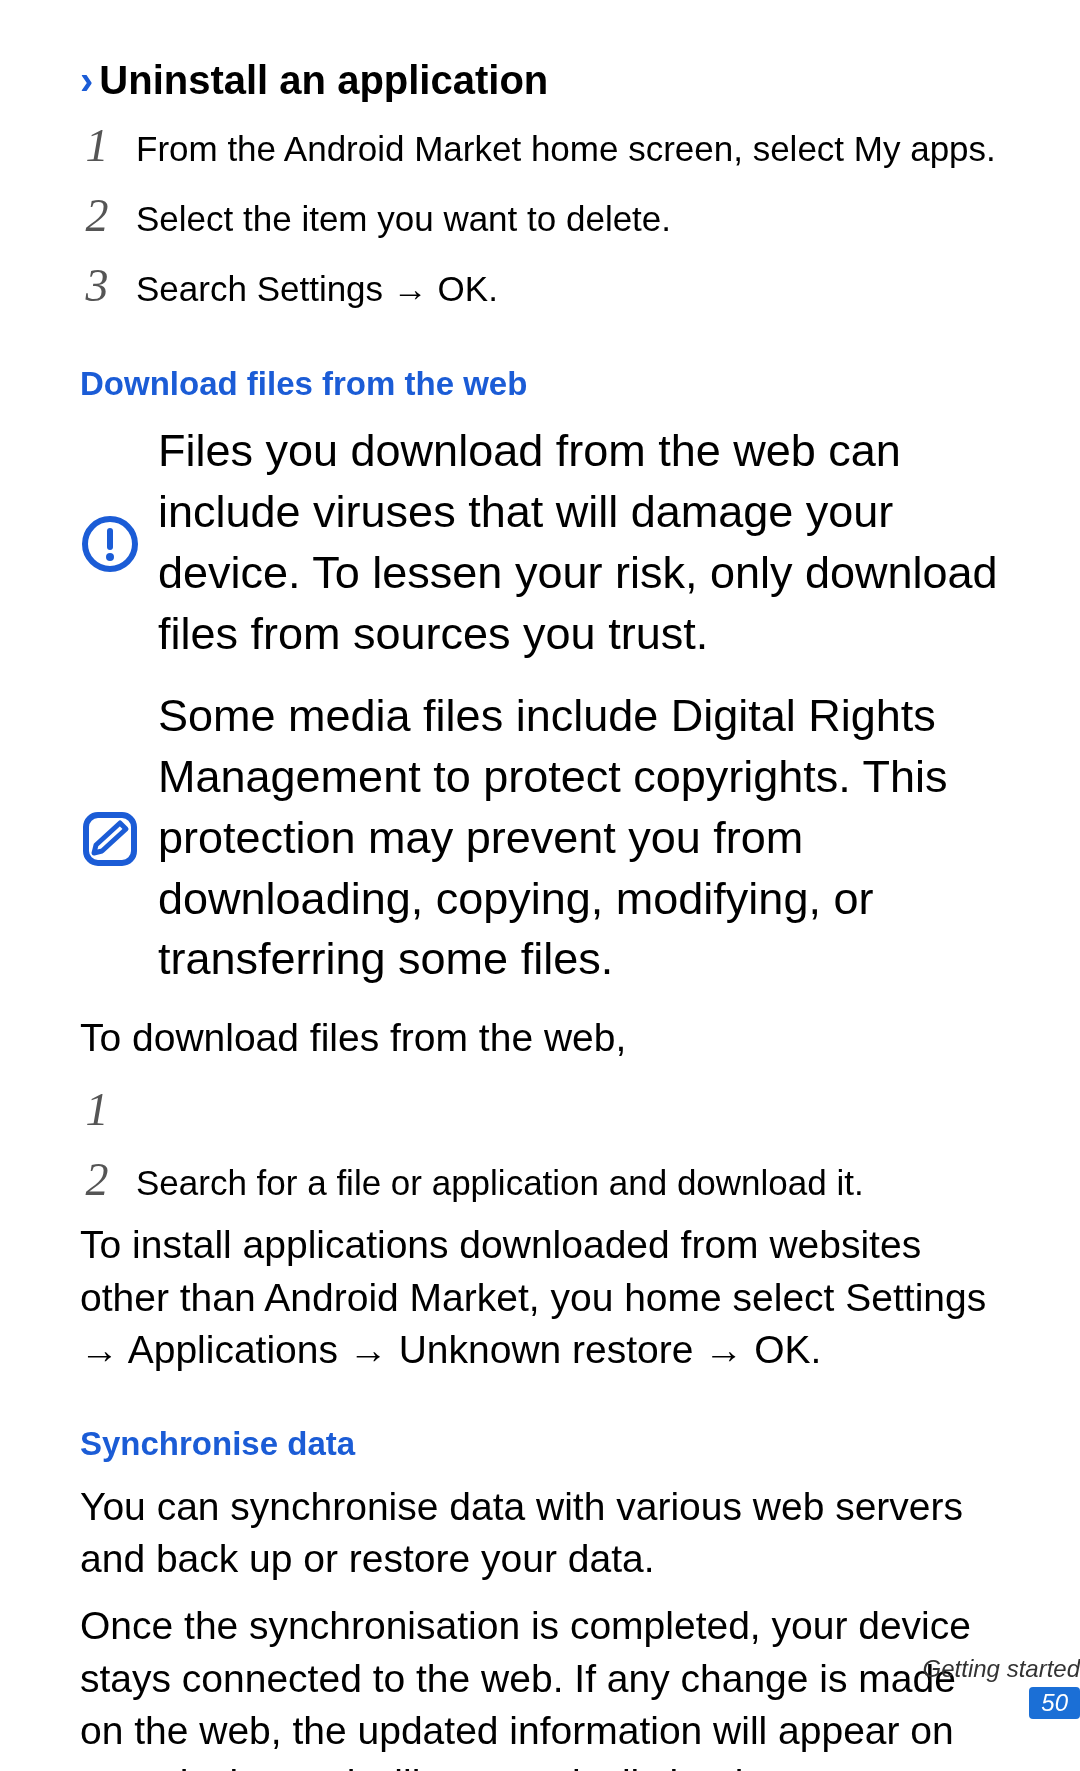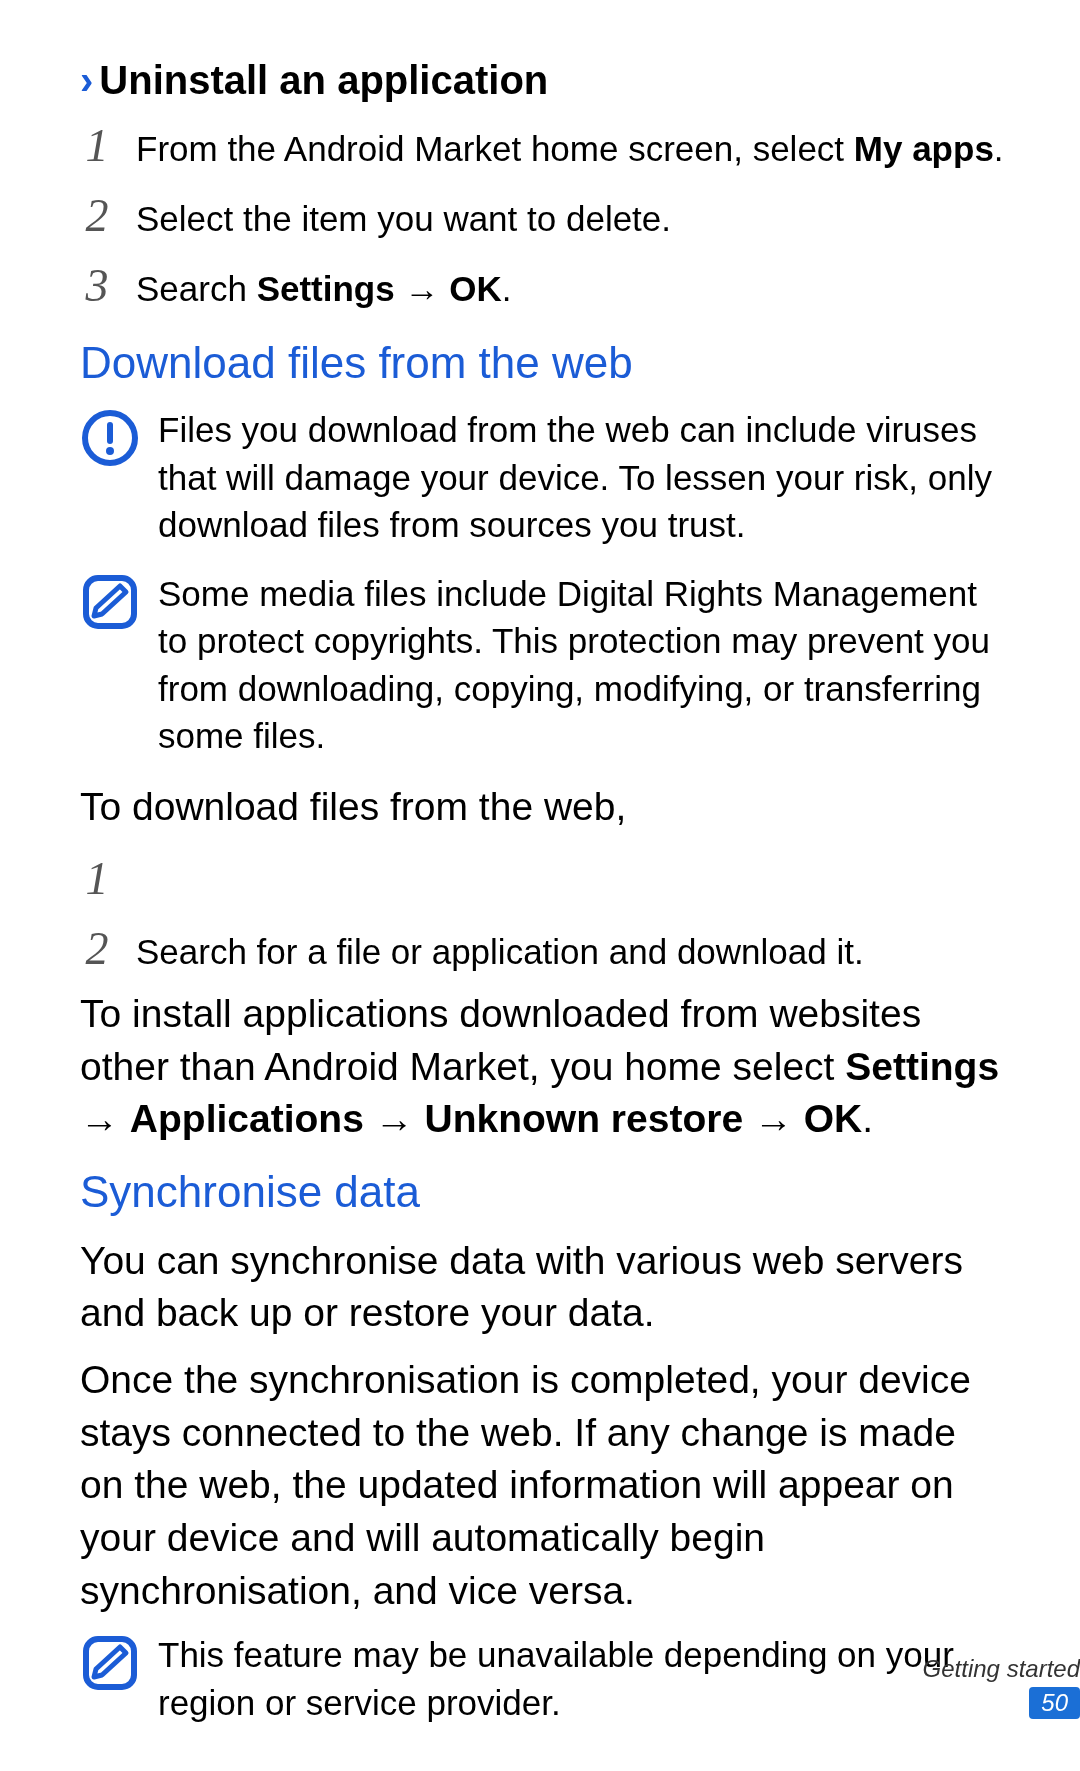--- a/index.html
+++ b/index.html
@@ -44,32 +44,32 @@
     font-style: italic;
     font-size: 46px;
     color: #555;
     width: 34px;
     text-align: center;
     flex-shrink: 0;
   }
   .step-text {
     flex: 1;
   }
-  .bold { font-weight: 700; }
+  .bold { font-weight: 400; }
   .h1 {
     color: #1b5cd6;
-    font-size: 44px;
-    font-weight: 400;
-    margin: 21px 0 18px 0;
+    font-size: 33px;
+    font-weight: 700;
+    margin: 48px 0 18px 0;
   }
   .callout {
     display: flex;
-    align-items: flex-start;
+    align-items: center;
     gap: 18px;
-    font-size: 35px;
+    font-size: 45px;
     line-height: 1.35;
     margin: 8px 0 22px 0;
   }
   .callout .icon {
     width: 60px;
     height: 60px;
     flex-shrink: 0;
     margin-top: 2px;
   }
   .body-text {

